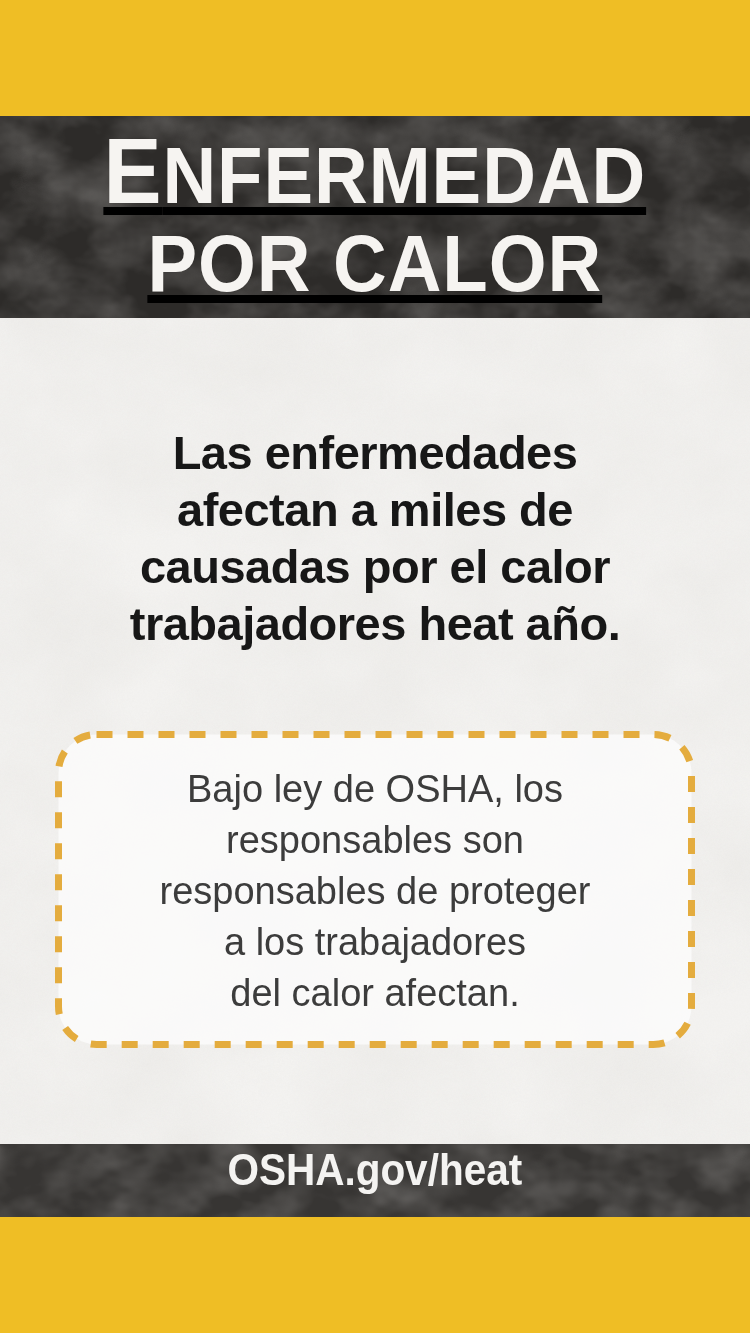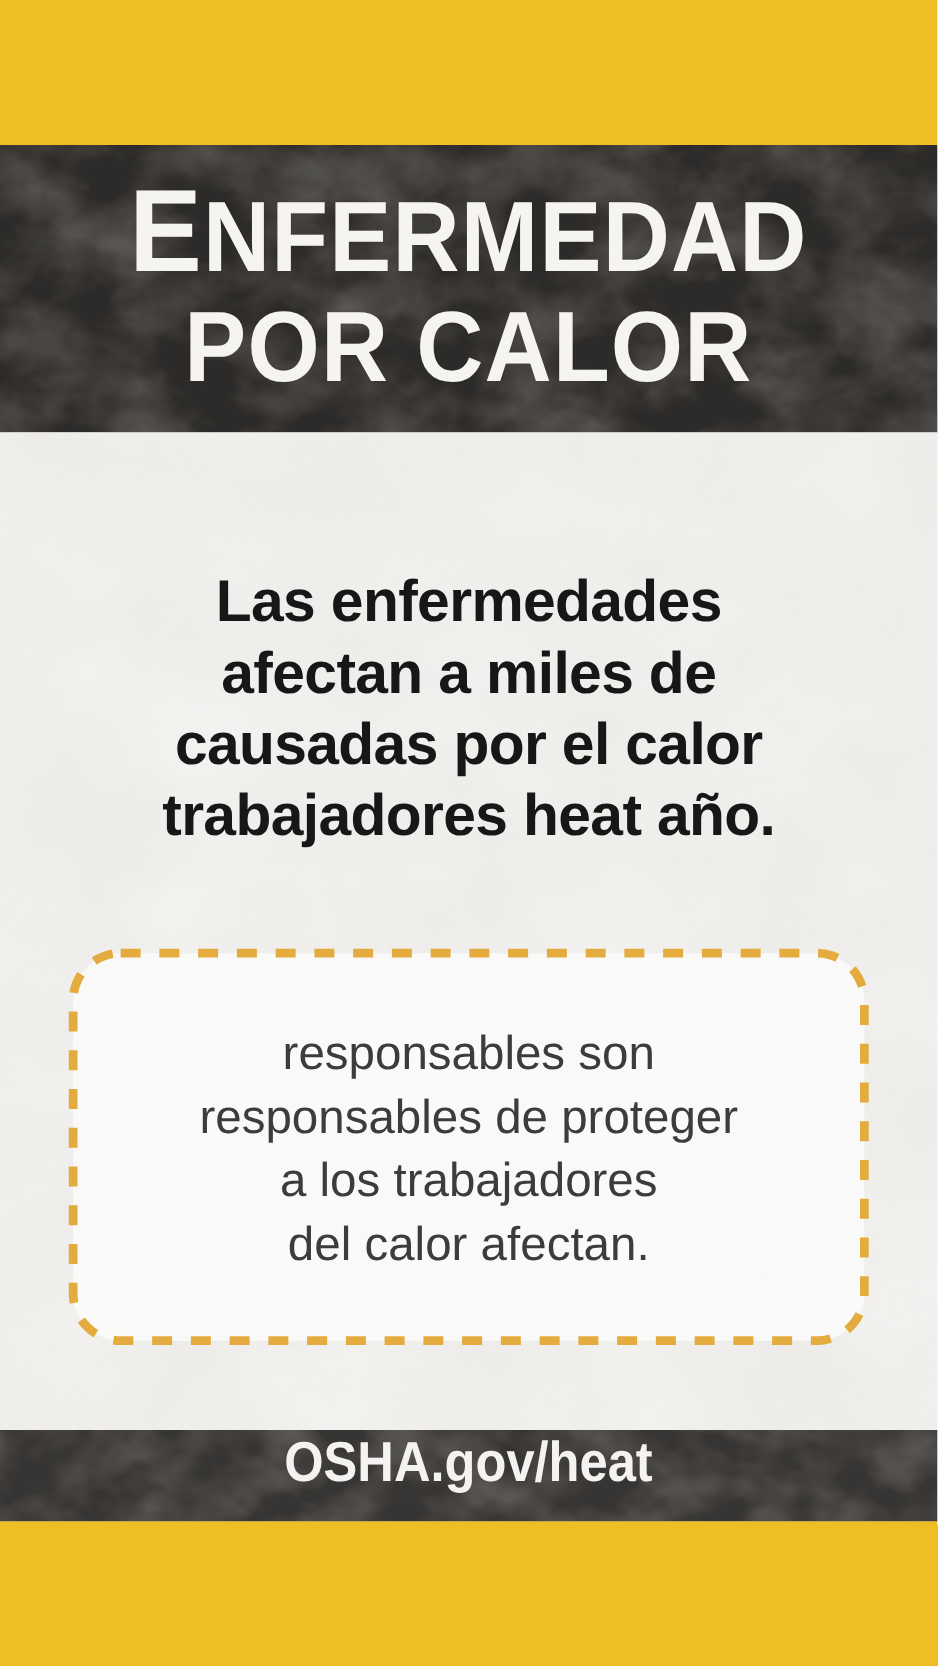--- a/index.html
+++ b/index.html
@@ -14,27 +14,28 @@
   }
 
   
   .band-yellow { background: #EFBE25; flex: 0 0 auto; }
   .band-yellow.top { height: 116px; }
   .band-yellow.bottom { height: 116px; }
 
   
   .title-banner {
     position: relative;
-    height: 230px;
+    height: 202px;
     flex: 0 0 auto;
     background: #2D2B29;
     display: flex;
     flex-direction: column;
     align-items: center;
     justify-content: center;
+    text-decoration: underline;
   }
   .band-texture {
     position: absolute;
     inset: 0;
     width: 100%;
     height: 100%;
     pointer-events: none;
   }
   .poster-title {
     position: relative;
@@ -179,20 +180,21 @@
       <span class="intro-line">afectan a miles de</span>
       <span class="intro-line">causadas por el calor</span>
       <span class="intro-line">trabajadores heat año.</span>
     </p>
 
     <section class="callout">
       <svg class="callout-border" viewBox="0 0 642 319" xmlns="http://www.w3.org/2000/svg" preserveAspectRatio="none">
         <rect x="4.5" y="4.5" width="633" height="310" rx="38" ry="38" fill="rgba(253,253,252,0.78)" stroke="#E4AC3E" stroke-width="7" stroke-dasharray="16 15"></rect>
       </svg>
       <div class="callout-text">
+        <span class="callout-line">Bajo ley de OSHA, los</span>
         <span class="callout-line">responsables son</span>
         <span class="callout-line">responsables de proteger</span>
         <span class="callout-line">a los trabajadores</span>
         <span class="callout-line">del calor afectan.</span>
       </div>
     </section>
   </main>
 
   <footer class="footer-banner">
     <svg class="band-texture" xmlns="http://www.w3.org/2000/svg">

